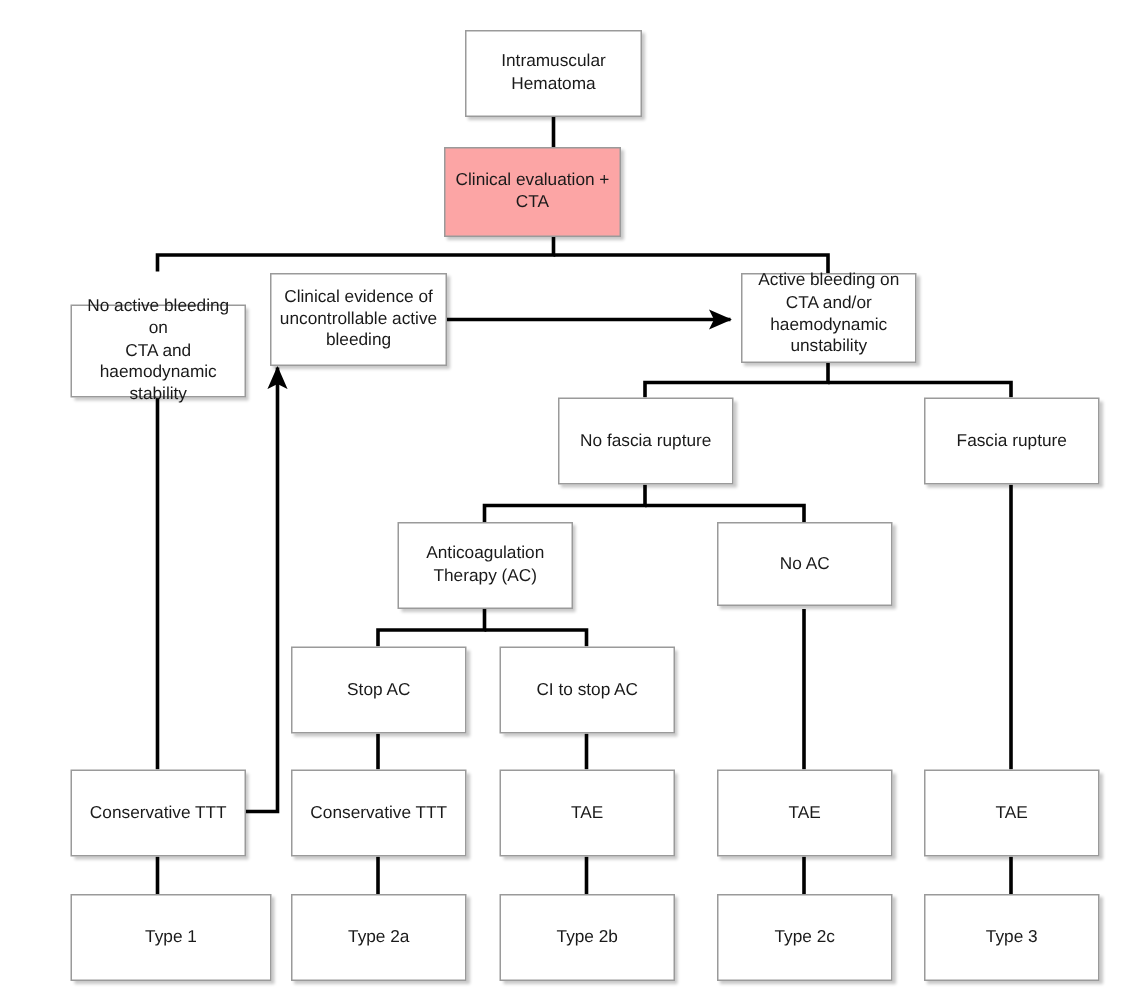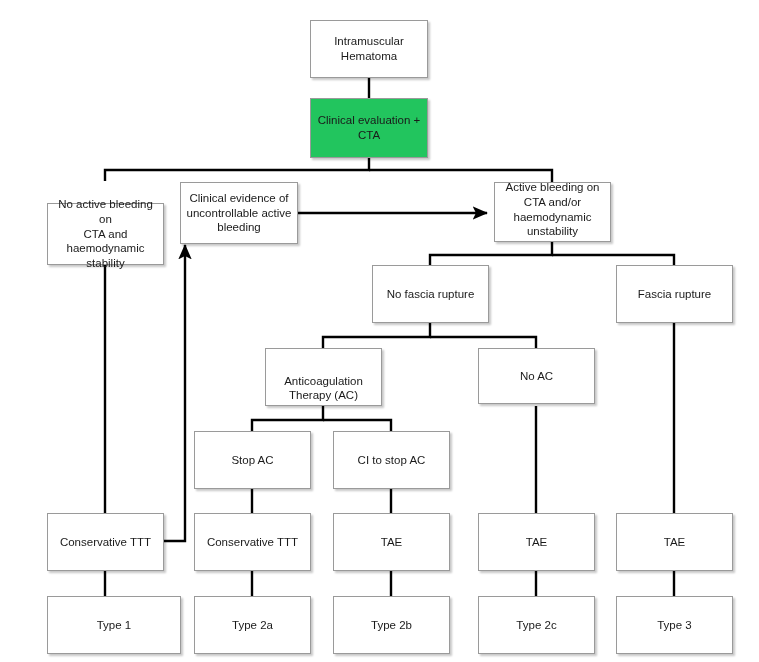--- a/index.html
+++ b/index.html
@@ -76,21 +76,21 @@
         <polyline points="391,571 391,596" fill="none" stroke="#000000" stroke-width="2.4" stroke-linecap="butt" stroke-linejoin="miter"></polyline>
         <polyline points="536,571 536,596" fill="none" stroke="#000000" stroke-width="2.4" stroke-linecap="butt" stroke-linejoin="miter"></polyline>
         <polyline points="674,571 674,596" fill="none" stroke="#000000" stroke-width="2.4" stroke-linecap="butt" stroke-linejoin="miter"></polyline>
       </g>
   </svg>
   <div id="node-layer">
       <div class="node" style="left: 310px; top: 20px; width: 118px; height: 58px; border-color: rgb(154, 154, 154); background: rgb(255, 255, 255); color: rgb(26, 26, 26);">
         <span>Intramuscular
 Hematoma</span>
       </div>
-      <div class="node" style="left: 310px; top: 98px; width: 118px; height: 60px; border-color: rgb(154, 154, 154); background: #22c55e; color: rgb(26, 26, 26);">
+      <div class="node" style="left: 296px; top: 98px; width: 118px; height: 60px; border-color: rgb(154, 154, 154); background: #fca5a5; color: rgb(26, 26, 26);">
         <span>Clinical evaluation +
 CTA</span>
       </div>
       <div class="node" style="left: 47px; top: 181px; width: 117px; height: 62px; border-color: rgb(154, 154, 154); background: rgb(255, 255, 255); color: rgb(26, 26, 26); margin-top: 22px;">
         <span>No active bleeding on
 CTA and
 haemodynamic
 stability</span>
       </div>
       <div class="node" style="left: 180px; top: 182px; width: 118px; height: 62px; border-color: rgb(154, 154, 154); background: rgb(255, 255, 255); color: rgb(26, 26, 26);">
@@ -103,21 +103,21 @@
 CTA and/or
 haemodynamic
 unstability</span>
       </div>
       <div class="node" style="left: 372px; top: 265px; width: 117px; height: 58px; border-color: rgb(154, 154, 154); background: rgb(255, 255, 255); color: rgb(26, 26, 26);">
         <span>No fascia rupture</span>
       </div>
       <div class="node" style="left: 616px; top: 265px; width: 117px; height: 58px; border-color: rgb(154, 154, 154); background: rgb(255, 255, 255); color: rgb(26, 26, 26);">
         <span>Fascia rupture</span>
       </div>
-      <div class="node" style="left: 265px; top: 348px; width: 117px; height: 58px; border-color: rgb(154, 154, 154); background: rgb(255, 255, 255); color: rgb(26, 26, 26); align-items: flex-end;">
+      <div class="node" style="left: 265px; top: 348px; width: 117px; height: 58px; border-color: rgb(154, 154, 154); background: rgb(255, 255, 255); color: rgb(26, 26, 26);">
         <span>Anticoagulation
 Therapy (AC)</span>
       </div>
       <div class="node" style="left: 478px; top: 348px; width: 117px; height: 56px; border-color: rgb(154, 154, 154); background: rgb(255, 255, 255); color: rgb(26, 26, 26);">
         <span>No AC</span>
       </div>
       <div class="node" style="left: 194px; top: 431px; width: 117px; height: 58px; border-color: rgb(154, 154, 154); background: rgb(255, 255, 255); color: rgb(26, 26, 26);">
         <span>Stop AC</span>
       </div>
       <div class="node" style="left: 333px; top: 431px; width: 117px; height: 58px; border-color: rgb(154, 154, 154); background: rgb(255, 255, 255); color: rgb(26, 26, 26);">

